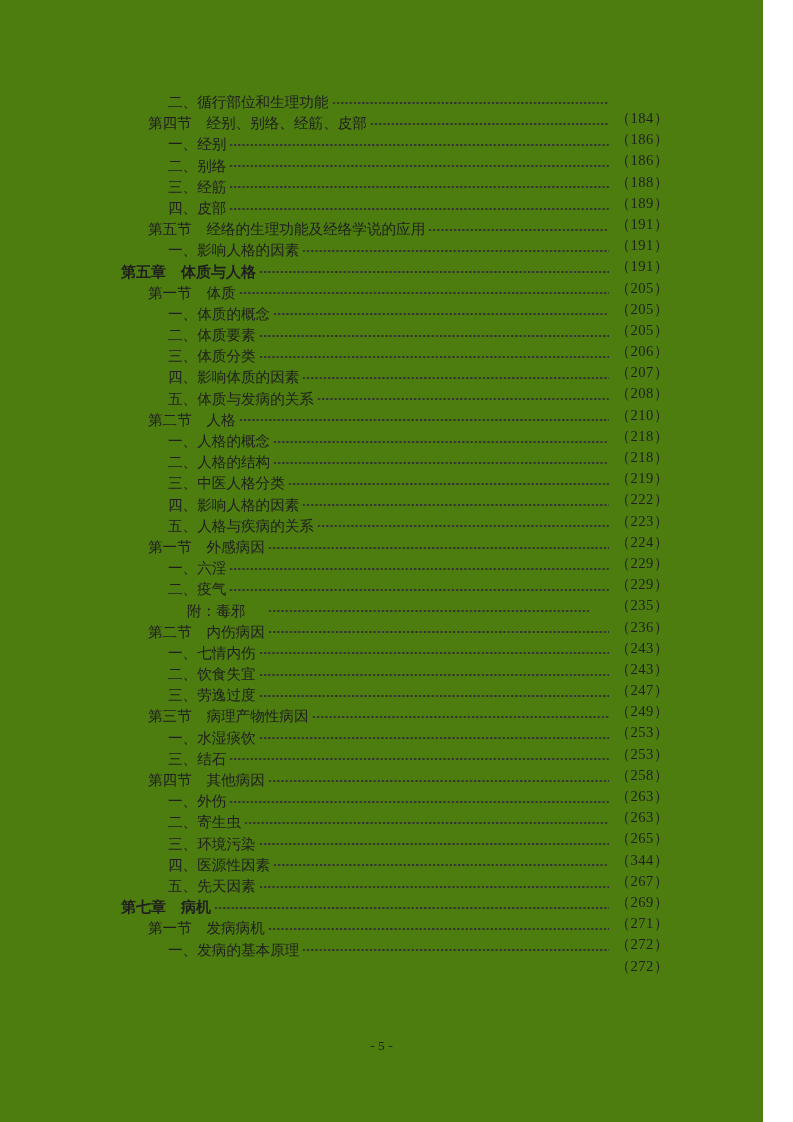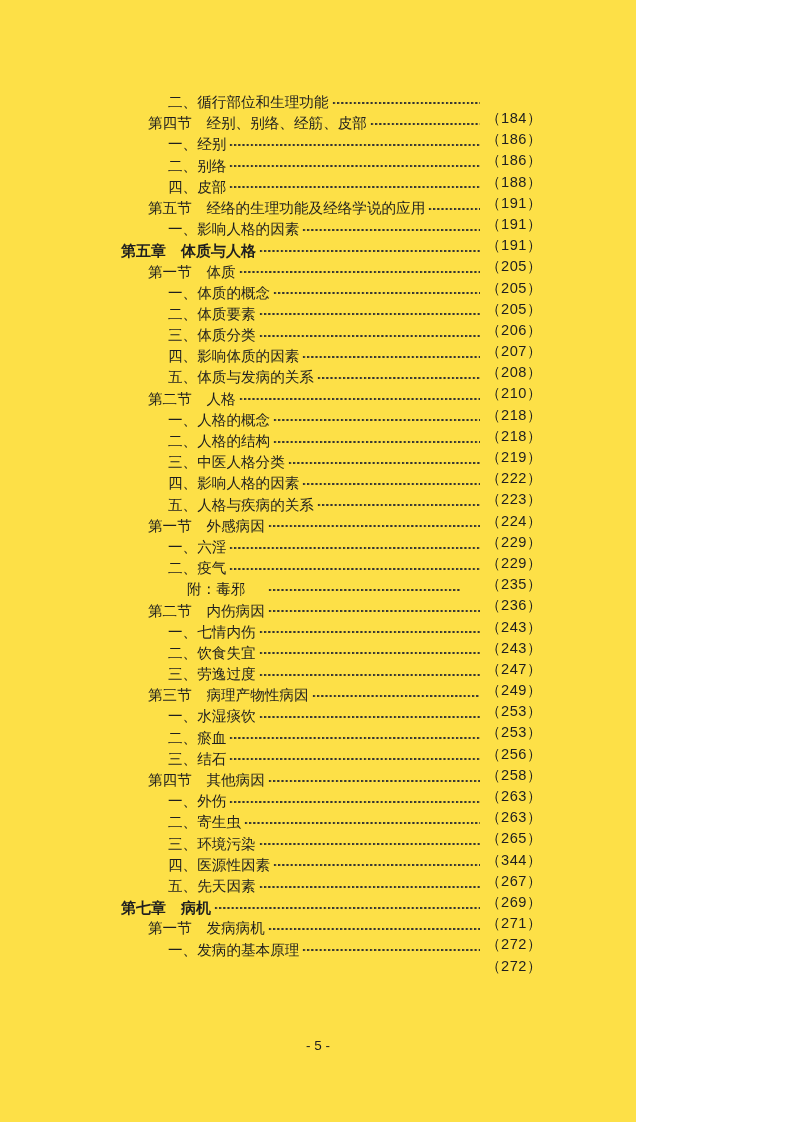--- a/index.html
+++ b/index.html
@@ -2,24 +2,24 @@
 <html lang="zh"><head>
 <meta charset="utf-8">
 <style>
   html, body {
     margin: 0;
     padding: 0;
     background: #ffffff;
   }
   .page {
     position: relative;
-    width: 636px;
+    width: 763px;
     height: 1122px;
-    background: #fde047;
-    font-family: Liberation Sans, sans-serif;
+    background: #4d7c0f;
+    font-family: Liberation Serif, serif;
     color: #1f1f1f;
     overflow: hidden;
   }
   .toc {
     position: absolute;
     left: 121px;
     right: 94px;
     top: 92px;
   }
   .toc-row {
@@ -94,20 +94,25 @@
         <span class="label">一、经别</span>
         <span class="leader"></span>
         <span class="page-num">（186）</span>
       </div>
       <div class="toc-row level-item">
         <span class="label">二、别络</span>
         <span class="leader"></span>
         <span class="page-num">（188）</span>
       </div>
       <div class="toc-row level-item">
+        <span class="label">三、经筋</span>
+        <span class="leader"></span>
+        <span class="page-num">（189）</span>
+      </div>
+      <div class="toc-row level-item">
         <span class="label">四、皮部</span>
         <span class="leader"></span>
         <span class="page-num">（191）</span>
       </div>
       <div class="toc-row level-section">
         <span class="label">第五节　经络的生理功能及经络学说的应用</span>
         <span class="leader"></span>
         <span class="page-num">（191）</span>
       </div>
       <div class="toc-row level-item">
@@ -222,25 +227,20 @@
       </div>
       <div class="toc-row level-section">
         <span class="label">第三节　病理产物性病因</span>
         <span class="leader"></span>
         <span class="page-num">（253）</span>
       </div>
       <div class="toc-row level-item">
         <span class="label">一、水湿痰饮</span>
         <span class="leader"></span>
         <span class="page-num">（253）</span>
-      </div>
-      <div class="toc-row level-item">
-        <span class="label">二、瘀血</span>
-        <span class="leader"></span>
-        <span class="page-num">（256）</span>
       </div>
       <div class="toc-row level-item">
         <span class="label">三、结石</span>
         <span class="leader"></span>
         <span class="page-num">（258）</span>
       </div>
       <div class="toc-row level-section">
         <span class="label">第四节　其他病因</span>
         <span class="leader"></span>
         <span class="page-num">（263）</span>

